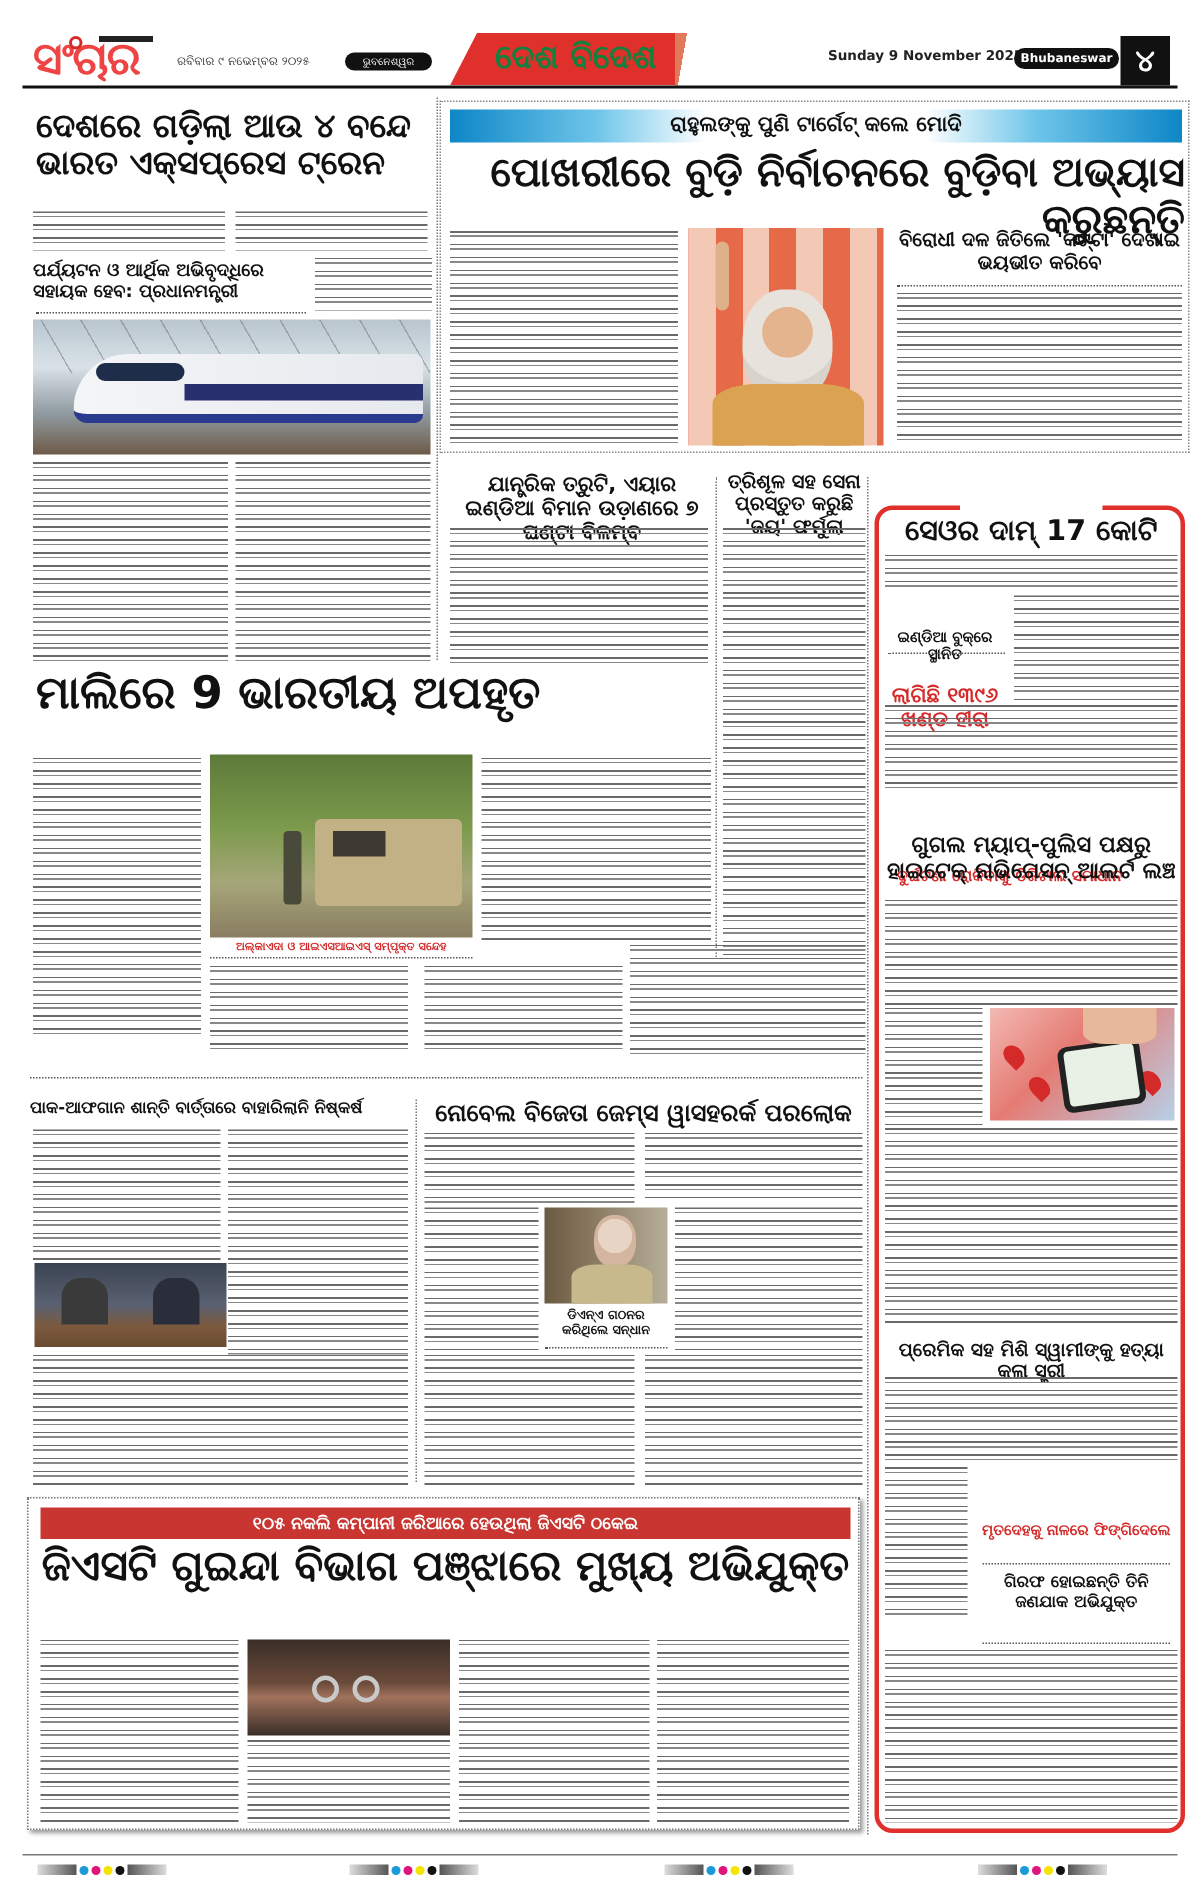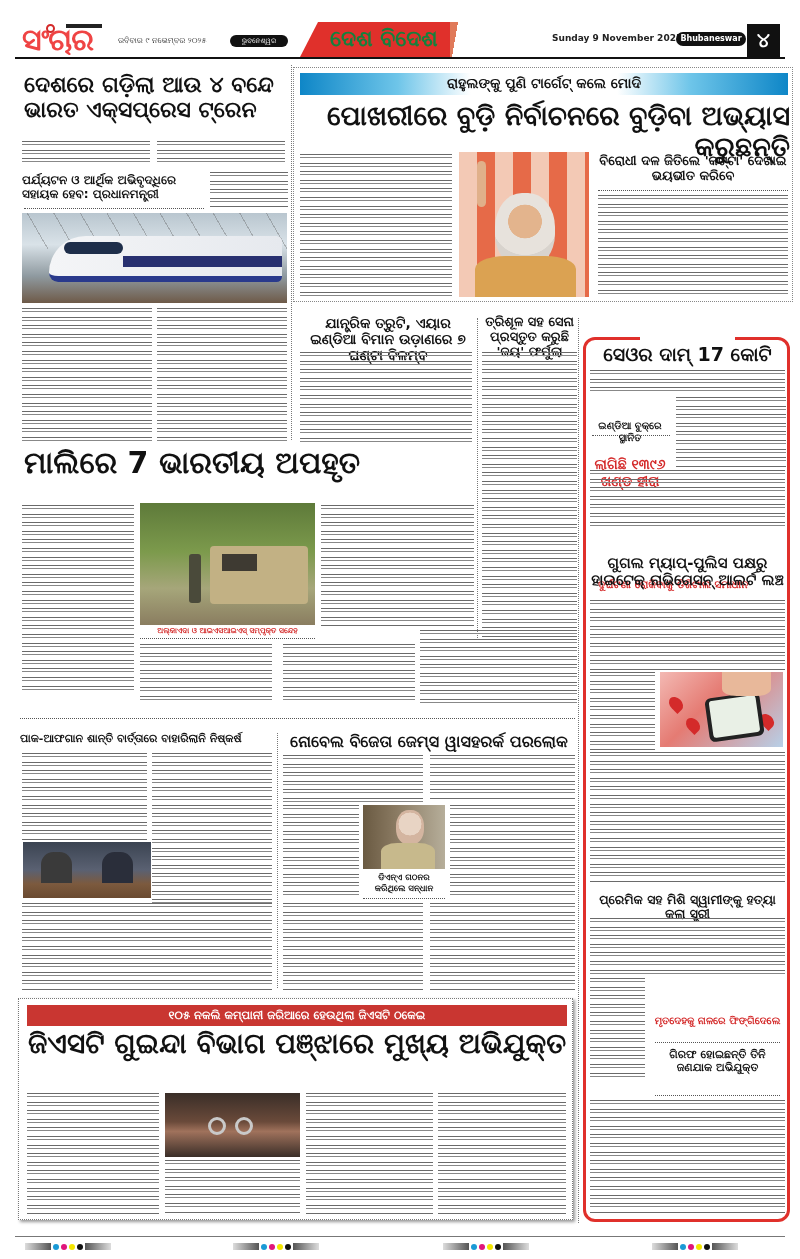--- a/index.html
+++ b/index.html
@@ -151,21 +151,21 @@
   <div class="abs body-text lines" style="left:300px;top:352px;width:172px;height:90px;">ନୂଆଦିଲ୍ଲୀ,୮।୧୧: ମୁମ୍ବାଇରୁ ଲଣ୍ଡନ ଯାଉଥିବା ଏୟାର ଇଣ୍ଡିଆର ଏକ ଉଡ଼ାଣ ଶନିବାର ଉଡ଼ାଣ ଭରିବାର କିଛି ସମୟ ପୂର୍ବରୁ ଯାନ୍ତ୍ରିକ ତ୍ରୁଟି କାରଣରୁ ପାଖାପାଖି ସାତ ଘଣ୍ଟା ବିଳମ୍ବରେ ଉଡ଼ିଥିଲା, ଯେଉଁଥିରେ ଯାତ୍ରୀମାନେ ହିନସ୍ତା ହୋଇଥିଲେ। ଏୟାର ଇଣ୍ଡିଆ ବିମାନ ସକାଳ ୧୧ଟାରେ ଉଡ଼ିବାର ଥିଲା, କିନ୍ତୁ ତ୍ରୁଟି ଧରାପଡ଼ିବା ପରେ ଏହାକୁ ରୋକି ଦିଆଯାଇଥିଲା। ଯାତ୍ରୀଙ୍କ ସୁରକ୍ଷାକୁ ପ୍ରାଥମିକତା ଦେଇ ୭ ଘଣ୍ଟା ପରେ ବିକଳ୍ପ ବ୍ୟବସ୍ଥା କରାଯାଇଥିଲା।</div>
 </div>
 <div class="abs dotted-v" style="left:477px;top:318px;height:320px;"></div>
 
 <div>
   <div class="abs hl s4-hl">ତ୍ରିଶୂଳ ସହ ସେନା ପ୍ରସ୍ତୁତ କରୁଛି 'ଜୟ' ଫର୍ମୁଲା</div>
   <div class="abs body-text lines" style="left:482px;top:352px;width:95px;height:285px;">ନୂଆଦିଲ୍ଲୀ,୮।୧୧: ଭାରତୀୟ ସେନାର ଦକ୍ଷିଣ କମାଣ୍ଡ ଏକ ବୃହତ୍ ସାମରିକ ଅଭ୍ୟାସରେ ଲାଗିଛି। ତ୍ରିଶୂଳ ଅଭ୍ୟାସରେ ସ୍ଥଳ, ଜଳ ଓ ବାୟୁ ସେନା ମିଳିତ ଭାବରେ ଅଂଶଗ୍ରହଣ କରୁଛନ୍ତି। ସେନା ପ୍ରମୁଖ 'ଜୟ' ଅର୍ଥାତ୍ ମିଳନ, ଆତ୍ମନିର୍ଭରତା ଓ ନବସୃଜନକୁ ଗୁରୁତ୍ୱ ଦେଉଛନ୍ତି।</div>
 </div>
 
 <div>
-  <div class="abs hl mali-hl">ମାଲିରେ 7 ଭାରତୀୟ ଅପହୃତ</div>
+  <div class="abs hl mali-hl">ମାଲିରେ 9 ଭାରତୀୟ ଅପହୃତ</div>
   <div class="abs body-text lines" style="left:22px;top:505px;width:112px;height:185px;">ବାମାକୋ,୮।୧୧: ମାଲିରେ ୫ ଜଣ ଭାରତୀୟ ନାଗରିକଙ୍କୁ ଅପହରଣ କରାଯାଇଛି। ମାଲିର ଏକ ସୁରକ୍ଷା ସୂତ୍ର ଏବଂ ଅପହୃତ ବ୍ୟକ୍ତିଙ୍କ କମ୍ପାନୀର ପ୍ରତିନିଧିମାନେ ଏଏଫପିକୁ ଏହା ଜଣାଇଛନ୍ତି। ଏହି ଘଟଣା ପଶ୍ଚିମ ମାଲିର କୋବ୍ରି ନିକଟରେ ଘଟିଛି। ଅପହରଣ ପାଇଁ ଏପର୍ଯ୍ୟନ୍ତ କୌଣସି ଗୋଷ୍ଠୀ ଦାୟିତ୍ୱ ନେଇନାହିଁ।</div>
   <div class="abs photo mali-photo">
     <div class="abs truck">
       <div class="abs truck-window"></div>
     </div>
     <div class="abs" style="left:28%;top:42%;width:7%;height:40%;background:#4a4a3a;border-radius:3px;"></div>
   </div>
   <div class="abs mali-caption">ଅଲ୍‌କାଏଦା ଓ ଆଇଏସଆଇଏସ୍ ସମ୍ପୃକ୍ତ ସନ୍ଦେହ</div>
   <div class="abs dotted-h" style="left:140px;top:638px;width:175px;"></div>
   <div class="abs body-text lines" style="left:321px;top:505px;width:153px;height:122px;"></div>

